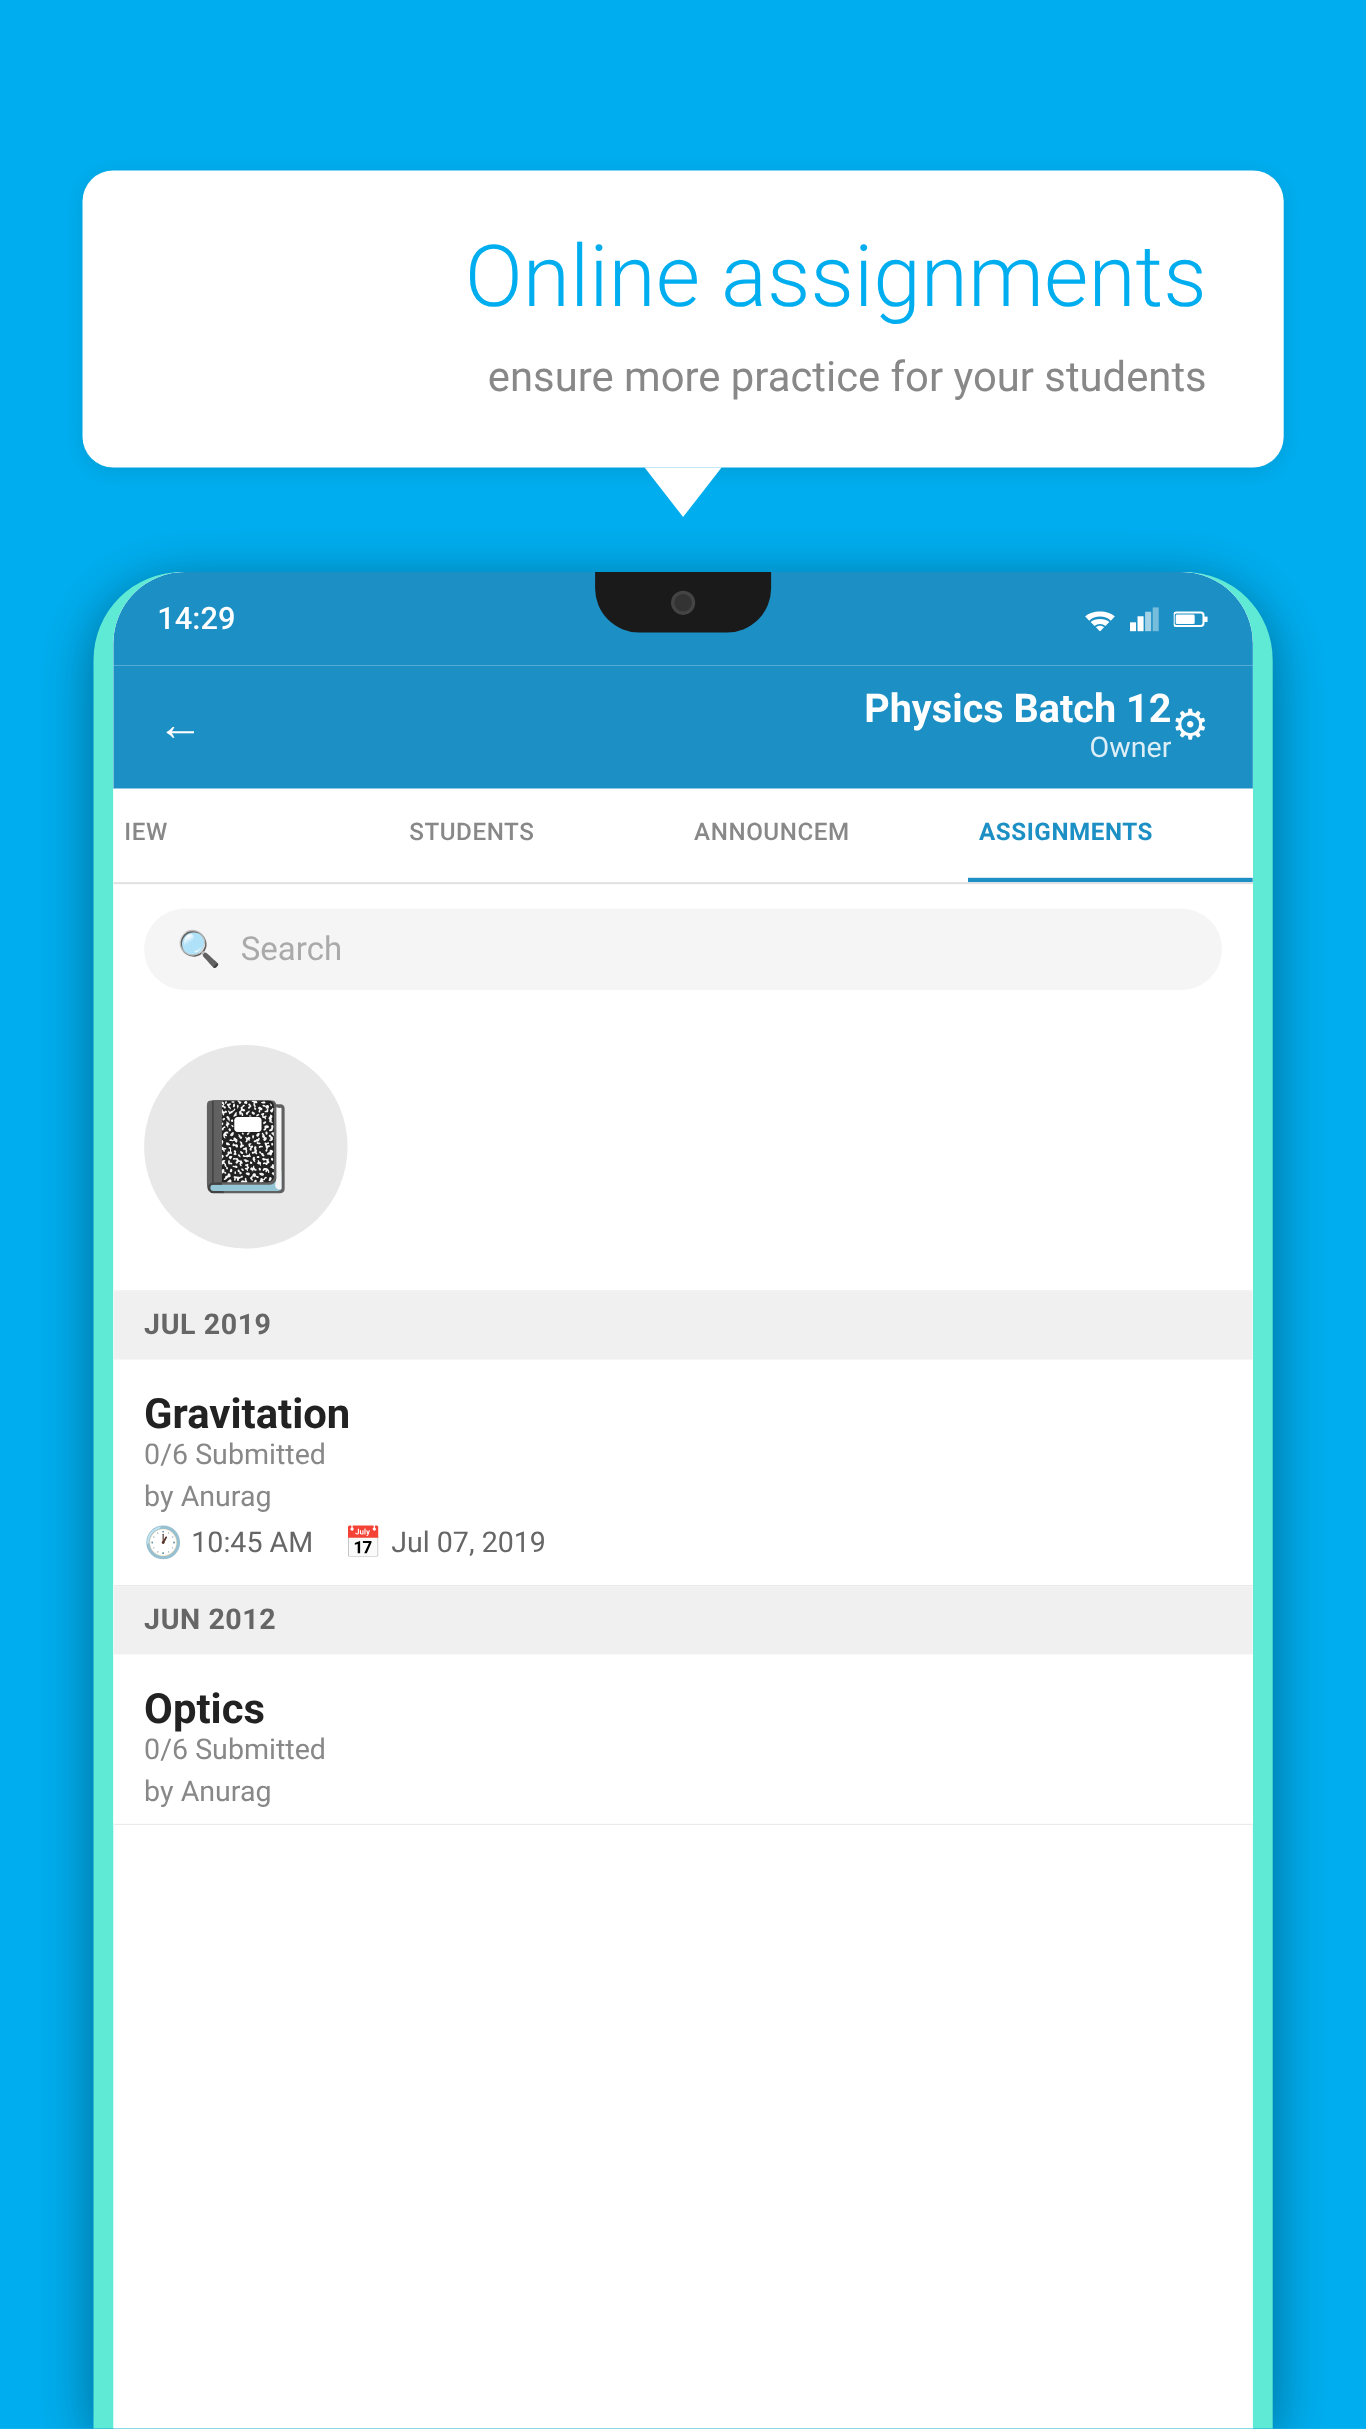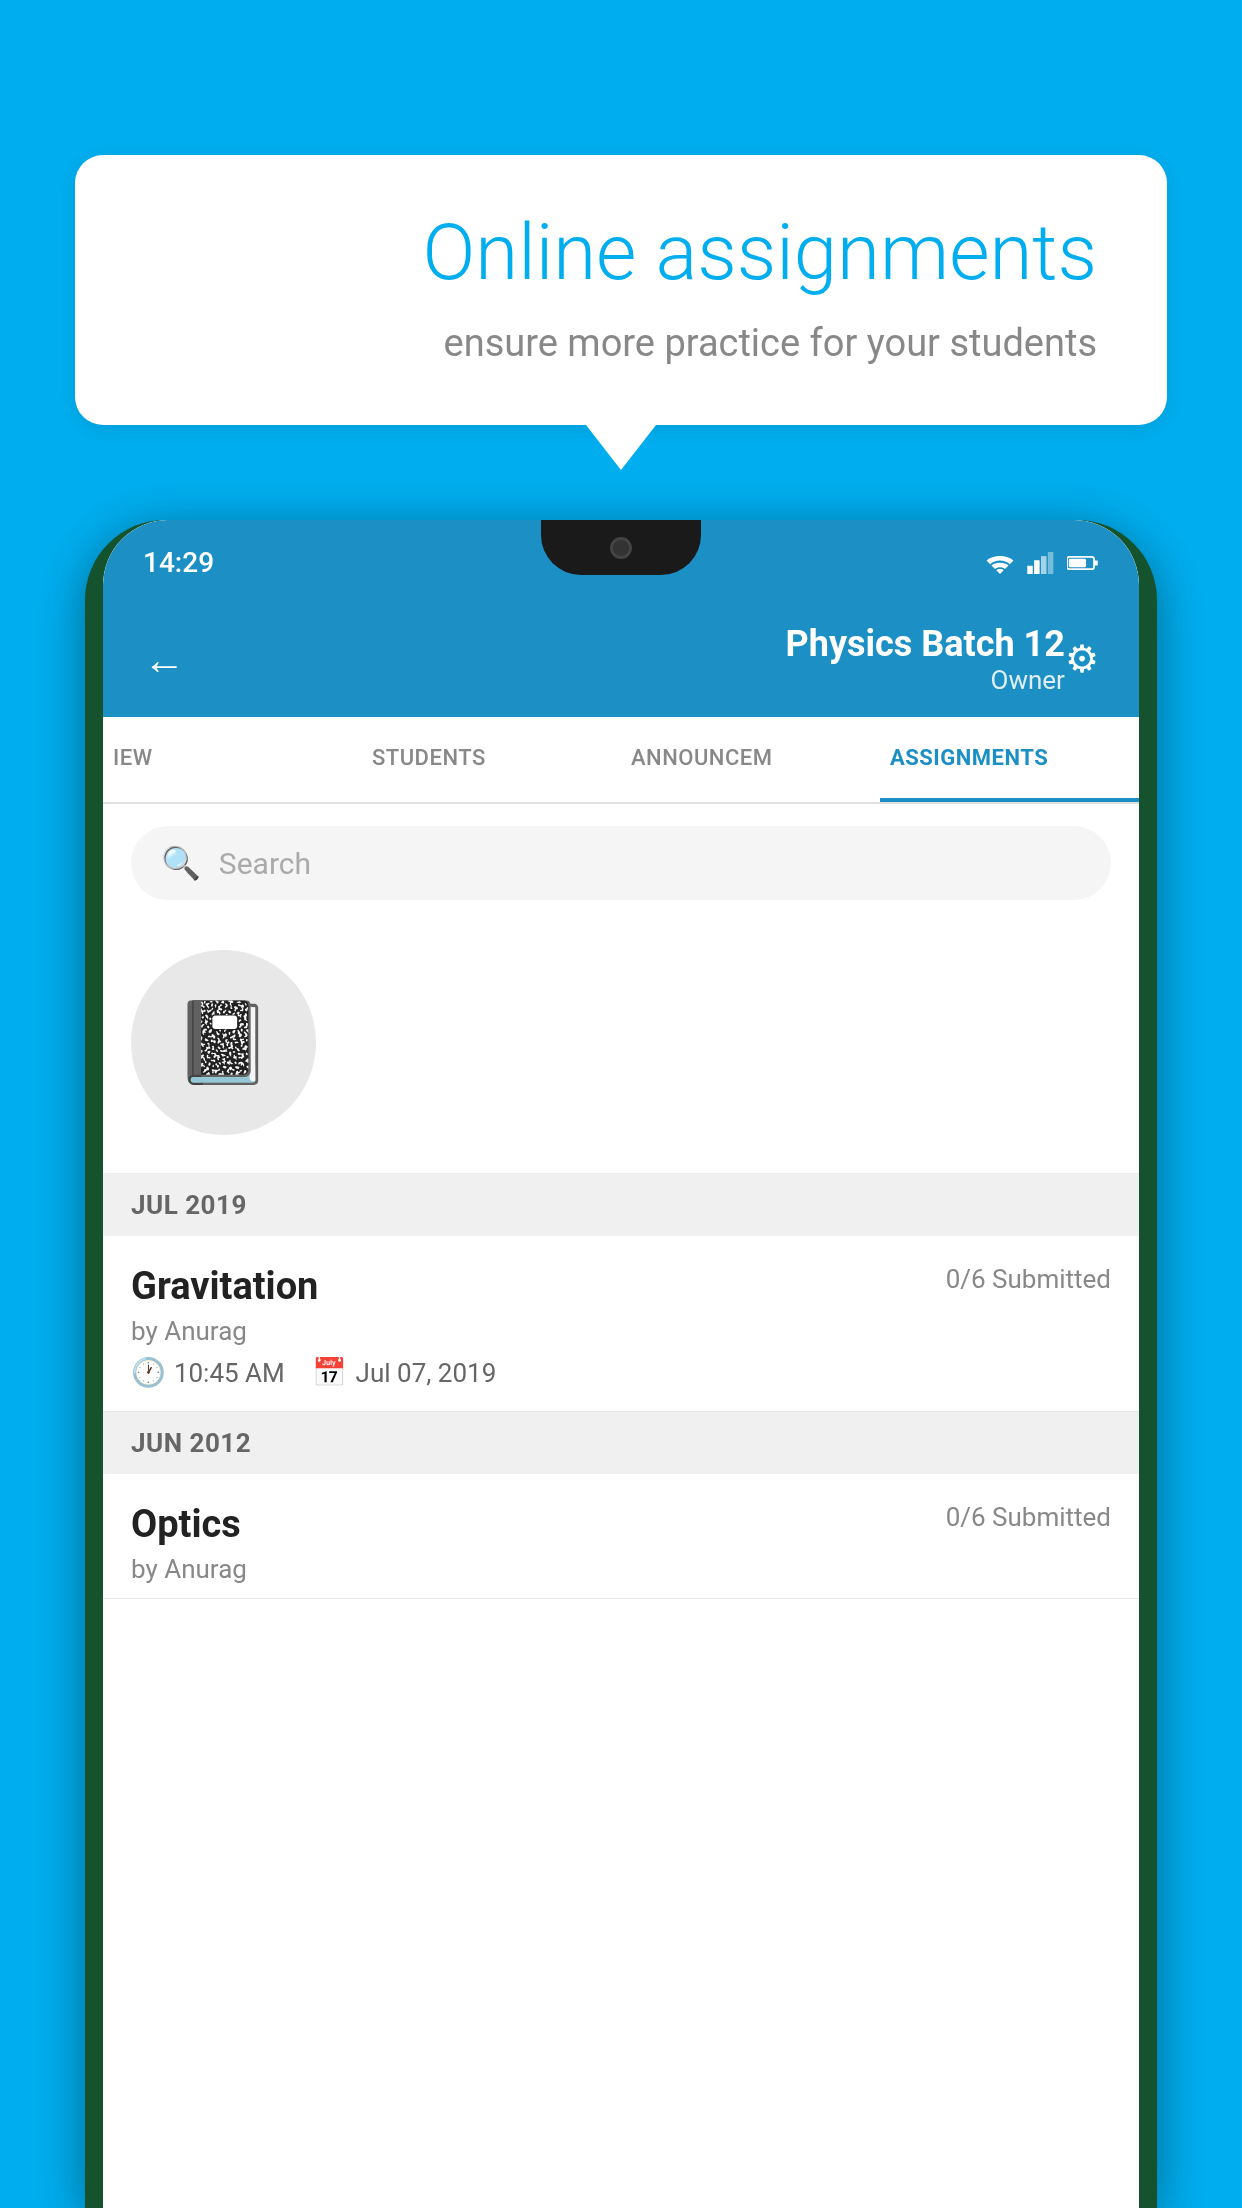--- a/index.html
+++ b/index.html
@@ -56,21 +56,21 @@
       font-weight: 400;
     }
 
     
     .phone-frame {
       position: absolute;
       top: 520px;
       left: 85px;
       right: 85px;
       bottom: 0;
-      background: #14532d;
+      background: #5eead4;
       border-radius: 80px 80px 0 0;
       padding: 0;
       overflow: hidden;
       box-shadow: 0 10px 50px rgba(0,0,0,0.4);
     }
 
     
     .phone-screen {
       position: absolute;
       top: 0;
@@ -283,20 +283,21 @@
     .assignment-item {
       padding: 28px 28px 22px;
       border-bottom: 1px solid #e8e8e8;
     }
 
     .assignment-top-row {
       display: flex;
       justify-content: space-between;
       align-items: flex-start;
       margin-bottom: 8px;
+      flex-direction: column;
     }
 
     .assignment-name {
       font-size: 38px;
       font-weight: 700;
       color: #222;
     }
 
     .submitted-badge {
       font-size: 26px;

